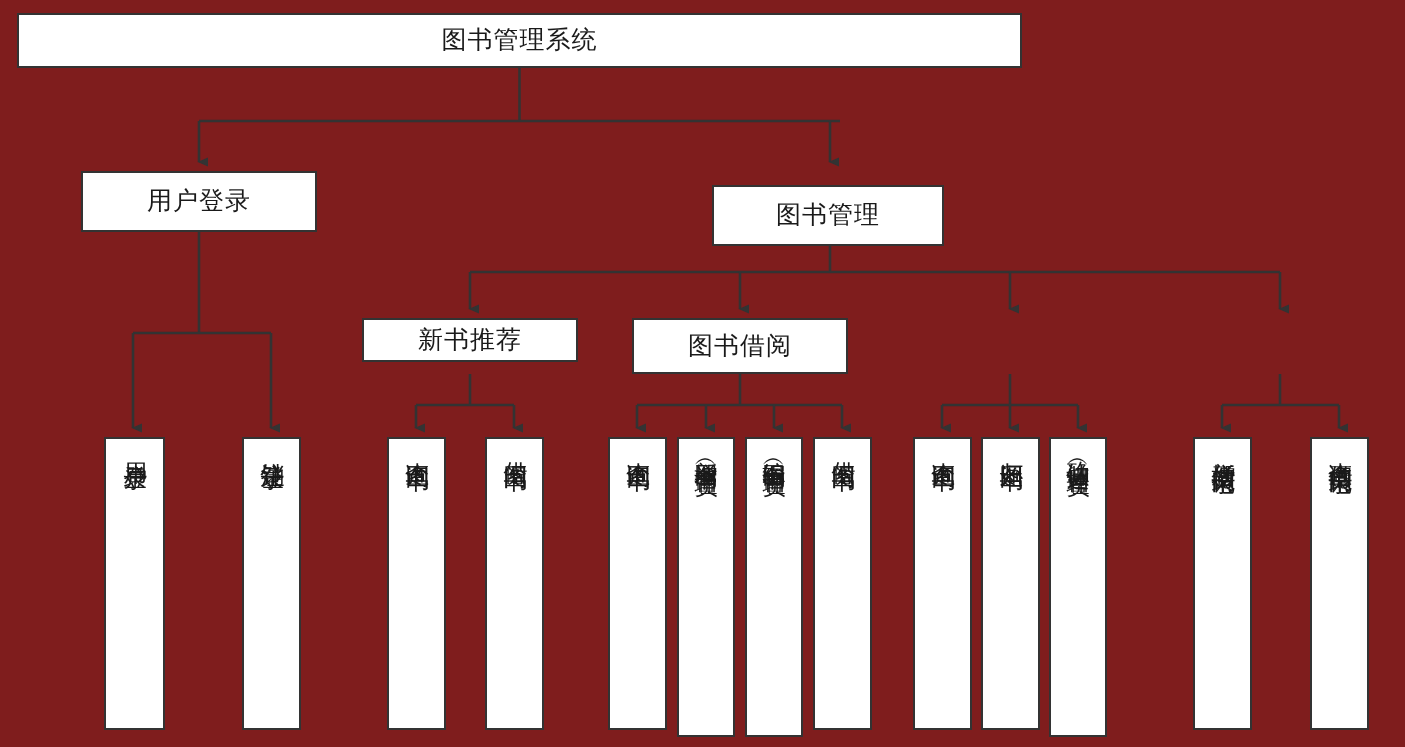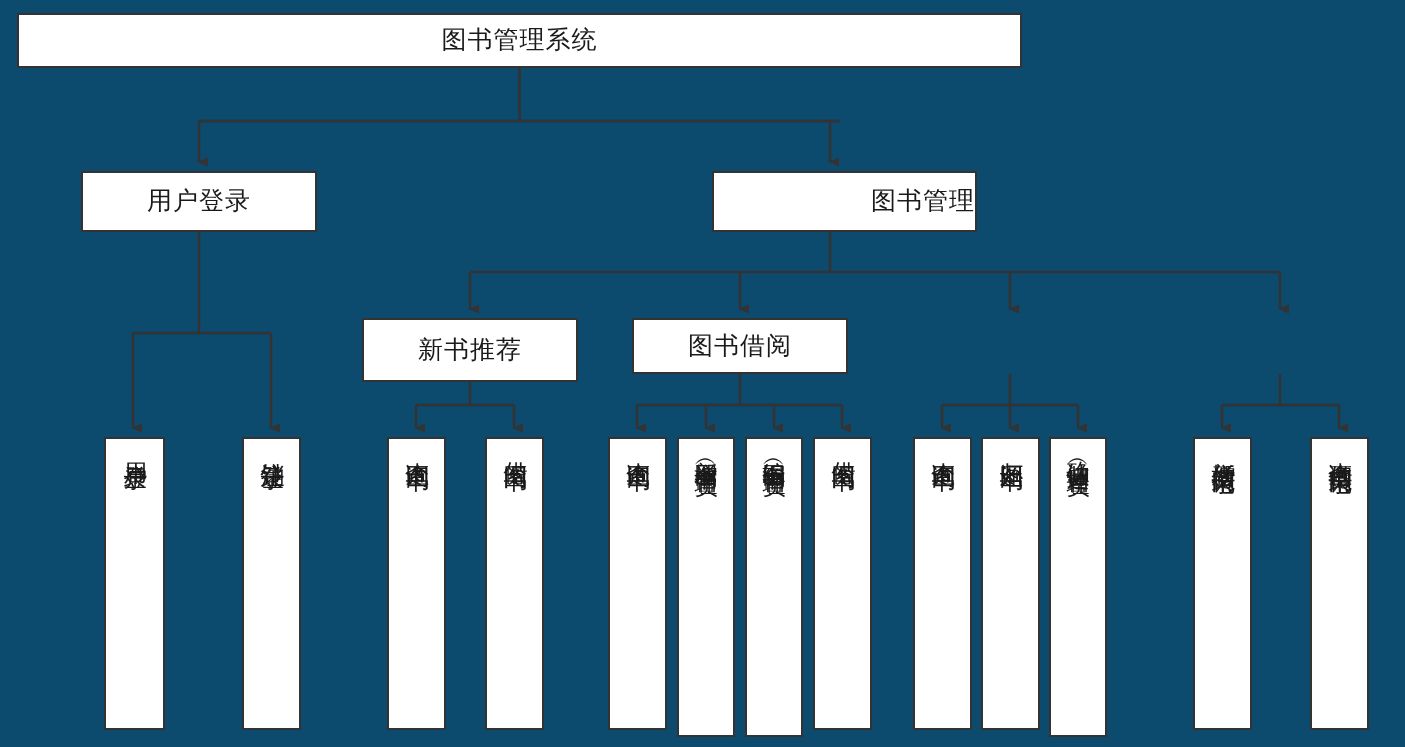--- a/index.html
+++ b/index.html
@@ -7,21 +7,21 @@
     padding: 0;
     background: #ffffff;
   }
   body {
     font-family: "DejaVu Sans", "Liberation Sans", sans-serif;
   }
   #canvas {
     position: relative;
     width: 1405px;
     height: 747px;
-    background: #0c4a6e;
+    background: #7f1d1d;
     overflow: hidden;
   }
   svg.edges {
     position: absolute;
     left: 0;
     top: 0;
     width: 1405px;
     height: 747px;
     pointer-events: none;
   }
@@ -129,25 +129,25 @@
   </svg>
 
   <div class="node root horiz" style="left:17px; top:13px; width:1005px; height:55px;">
     <span class="label">图书管理系统</span>
   </div>
 
   <div class="node horiz" style="left:81px; top:171px; width:236px; height:61px;">
     <span class="label">用户登录</span>
   </div>
 
-  <div class="node horiz" style="left:712px; top:171px; width:265px; height:61px;justify-content:flex-end;">
+  <div class="node horiz" style="left:712px; top:185px; width:232px; height:61px;">
     <span class="label">图书管理</span>
   </div>
 
-  <div class="node horiz" style="left:362px; top:318px; width:216px; height:64px;">
+  <div class="node horiz" style="left:362px; top:318px; width:216px; height:44px;">
     <span class="label">新书推荐</span>
   </div>
 
   <div class="node horiz" style="left:632px; top:318px; width:216px; height:56px;">
     <span class="label">图书借阅</span>
   </div>
 
 
 
   <div class="node vert" style="left:104px; top:437px; width:61px; height:293px;">

